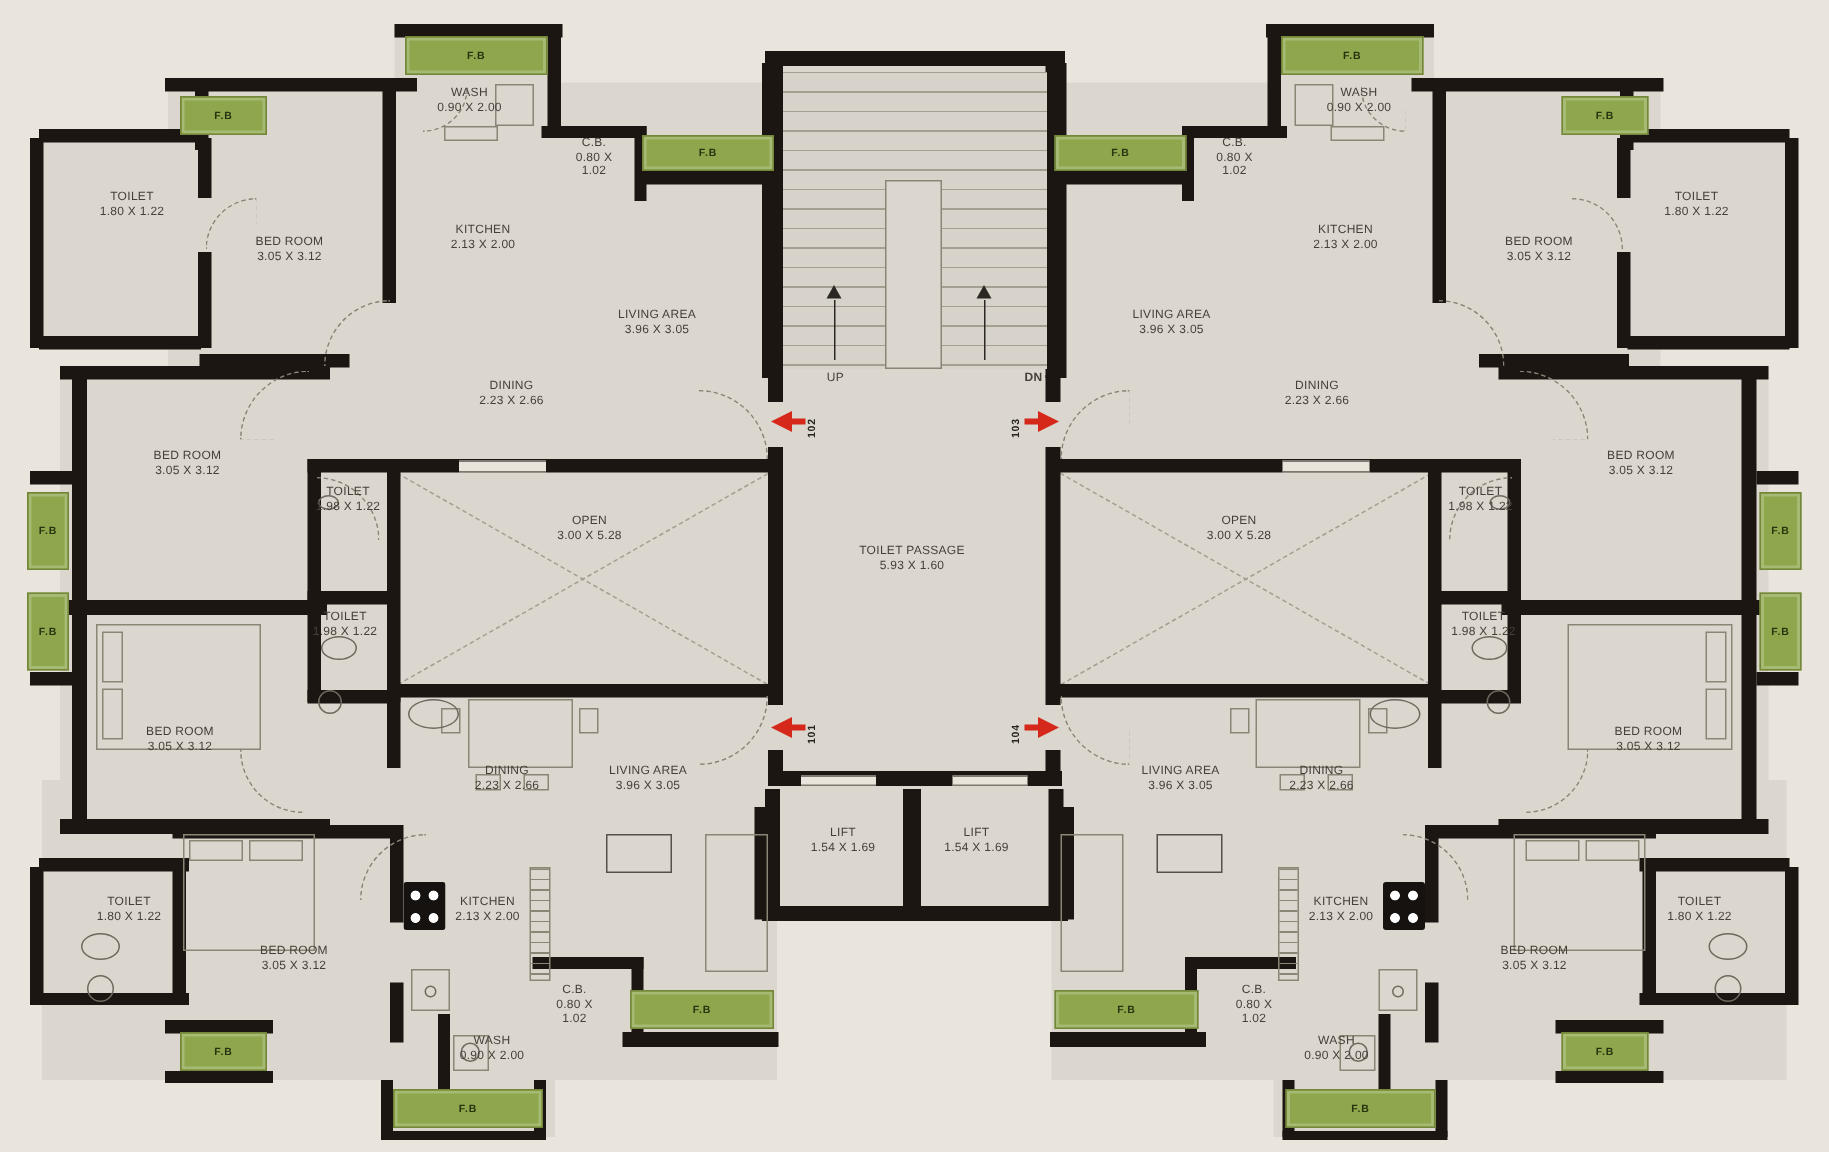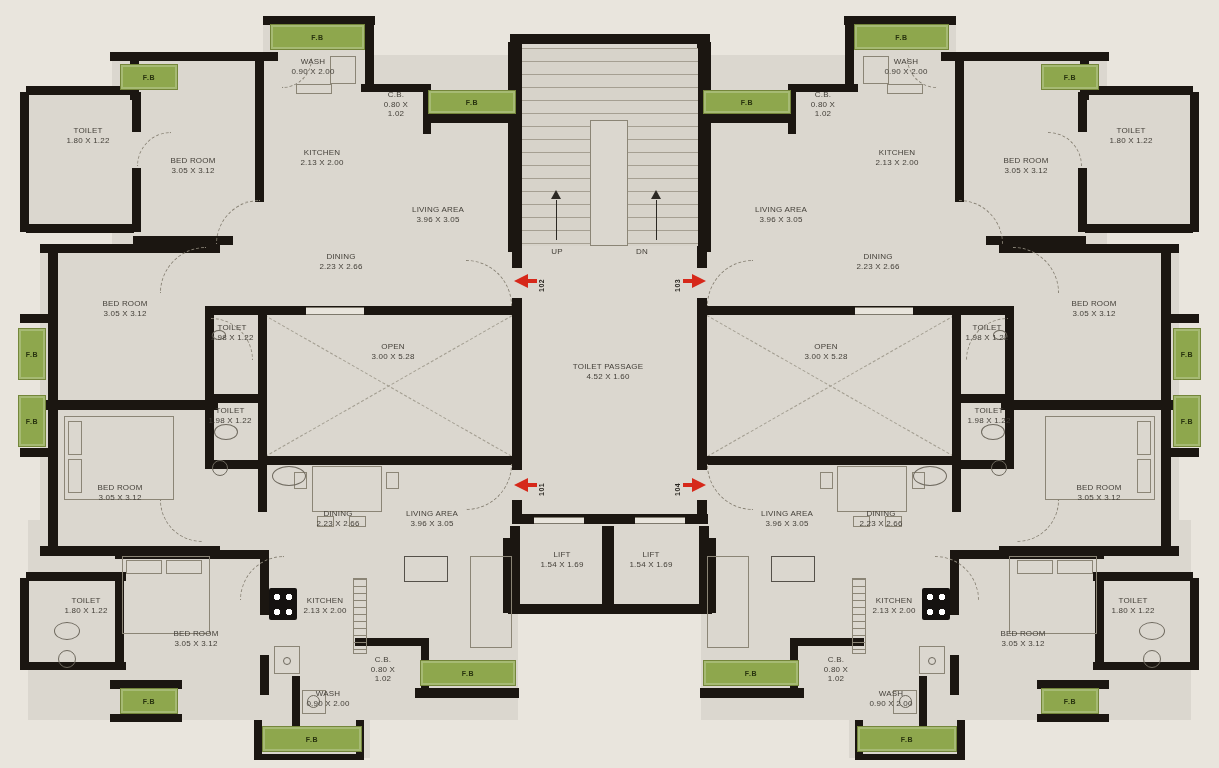--- a/index.html
+++ b/index.html
@@ -448,34 +448,34 @@
     <div class="abs room-label" style="left: 328px; top: 689px; width: 10px; height: 10px;">
       <div>WASH</div>
       <div>0.90 X 2.00</div>
     </div>
     <div class="abs room-label" style="left: 891px; top: 689px; width: 10px; height: 10px;">
       <div>WASH</div>
       <div>0.90 X 2.00</div>
     </div>
     <div class="abs room-label" style="left: 608px; top: 362px; width: 10px; height: 10px;">
       <div>TOILET PASSAGE</div>
-      <div>4.52 X 1.60</div>
+      <div>5.93 X 1.60</div>
     </div>
     <div class="abs room-label" style="left: 562px; top: 550px; width: 10px; height: 10px;">
       <div>LIFT</div>
       <div>1.54 X 1.69</div>
     </div>
     <div class="abs room-label" style="left: 651px; top: 550px; width: 10px; height: 10px;">
       <div>LIFT</div>
       <div>1.54 X 1.69</div>
     </div>
     <div class="abs room-label" style="left: 557px; top: 247px; width: 10px; height: 10px;">
       <div>UP</div>
     </div>
-    <div class="abs room-label" style="left: 642px; top: 247px; width: 10px; height: 10px;">
+    <div class="abs room-label" style="left: 689px; top: 247px; width: 10px; height: 10px; font-weight: bold;">
       <div>DN</div>
     </div>
     <div class="abs door-tri-left" style="left: 514px; top: 274px; width: 0px; height: 0px;"></div>
     <div class="abs door-stem" style="left: 527px; top: 279px; width: 10px; height: 4px;"></div>
     <div class="abs door-num" style="left: 538px; top: 270px; width: 10px; height: 22px;">102</div>
     <div class="abs door-tri-right" style="left: 692px; top: 274px; width: 0px; height: 0px;"></div>
     <div class="abs door-stem" style="left: 683px; top: 279px; width: 10px; height: 4px;"></div>
     <div class="abs door-num" style="left: 674px; top: 270px; width: 10px; height: 22px;">103</div>
     <div class="abs door-tri-left" style="left: 514px; top: 478px; width: 0px; height: 0px;"></div>
     <div class="abs door-stem" style="left: 527px; top: 483px; width: 10px; height: 4px;"></div>

